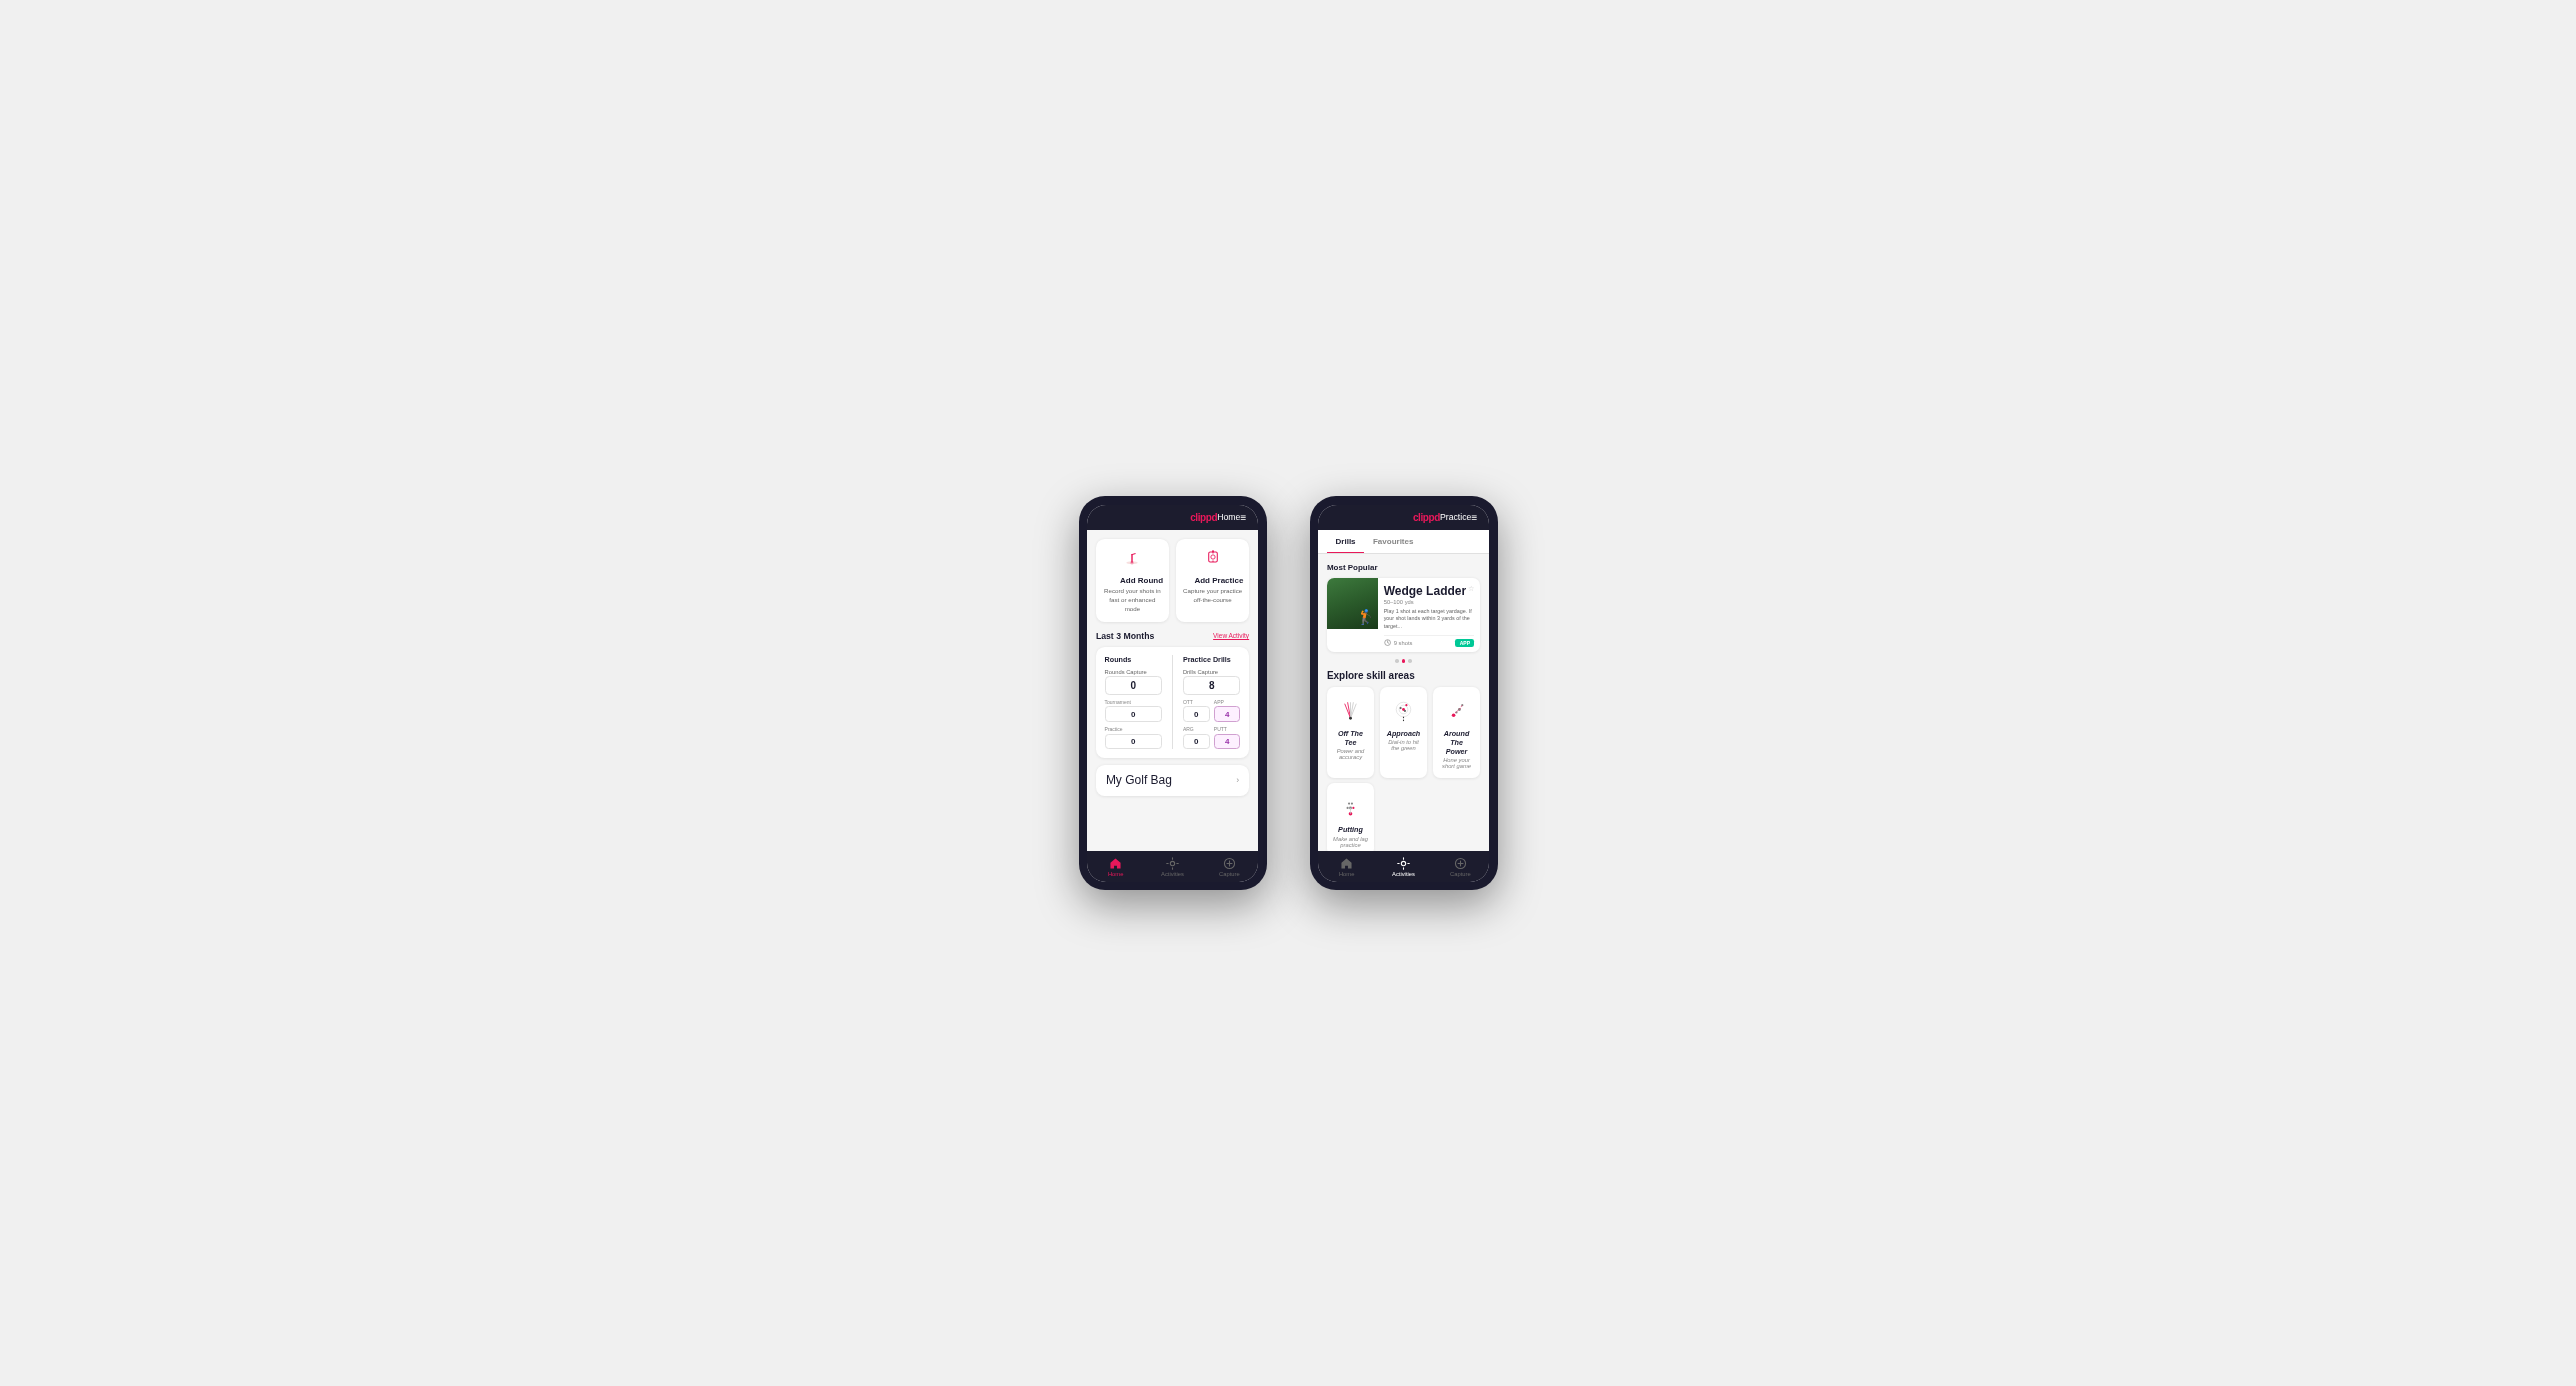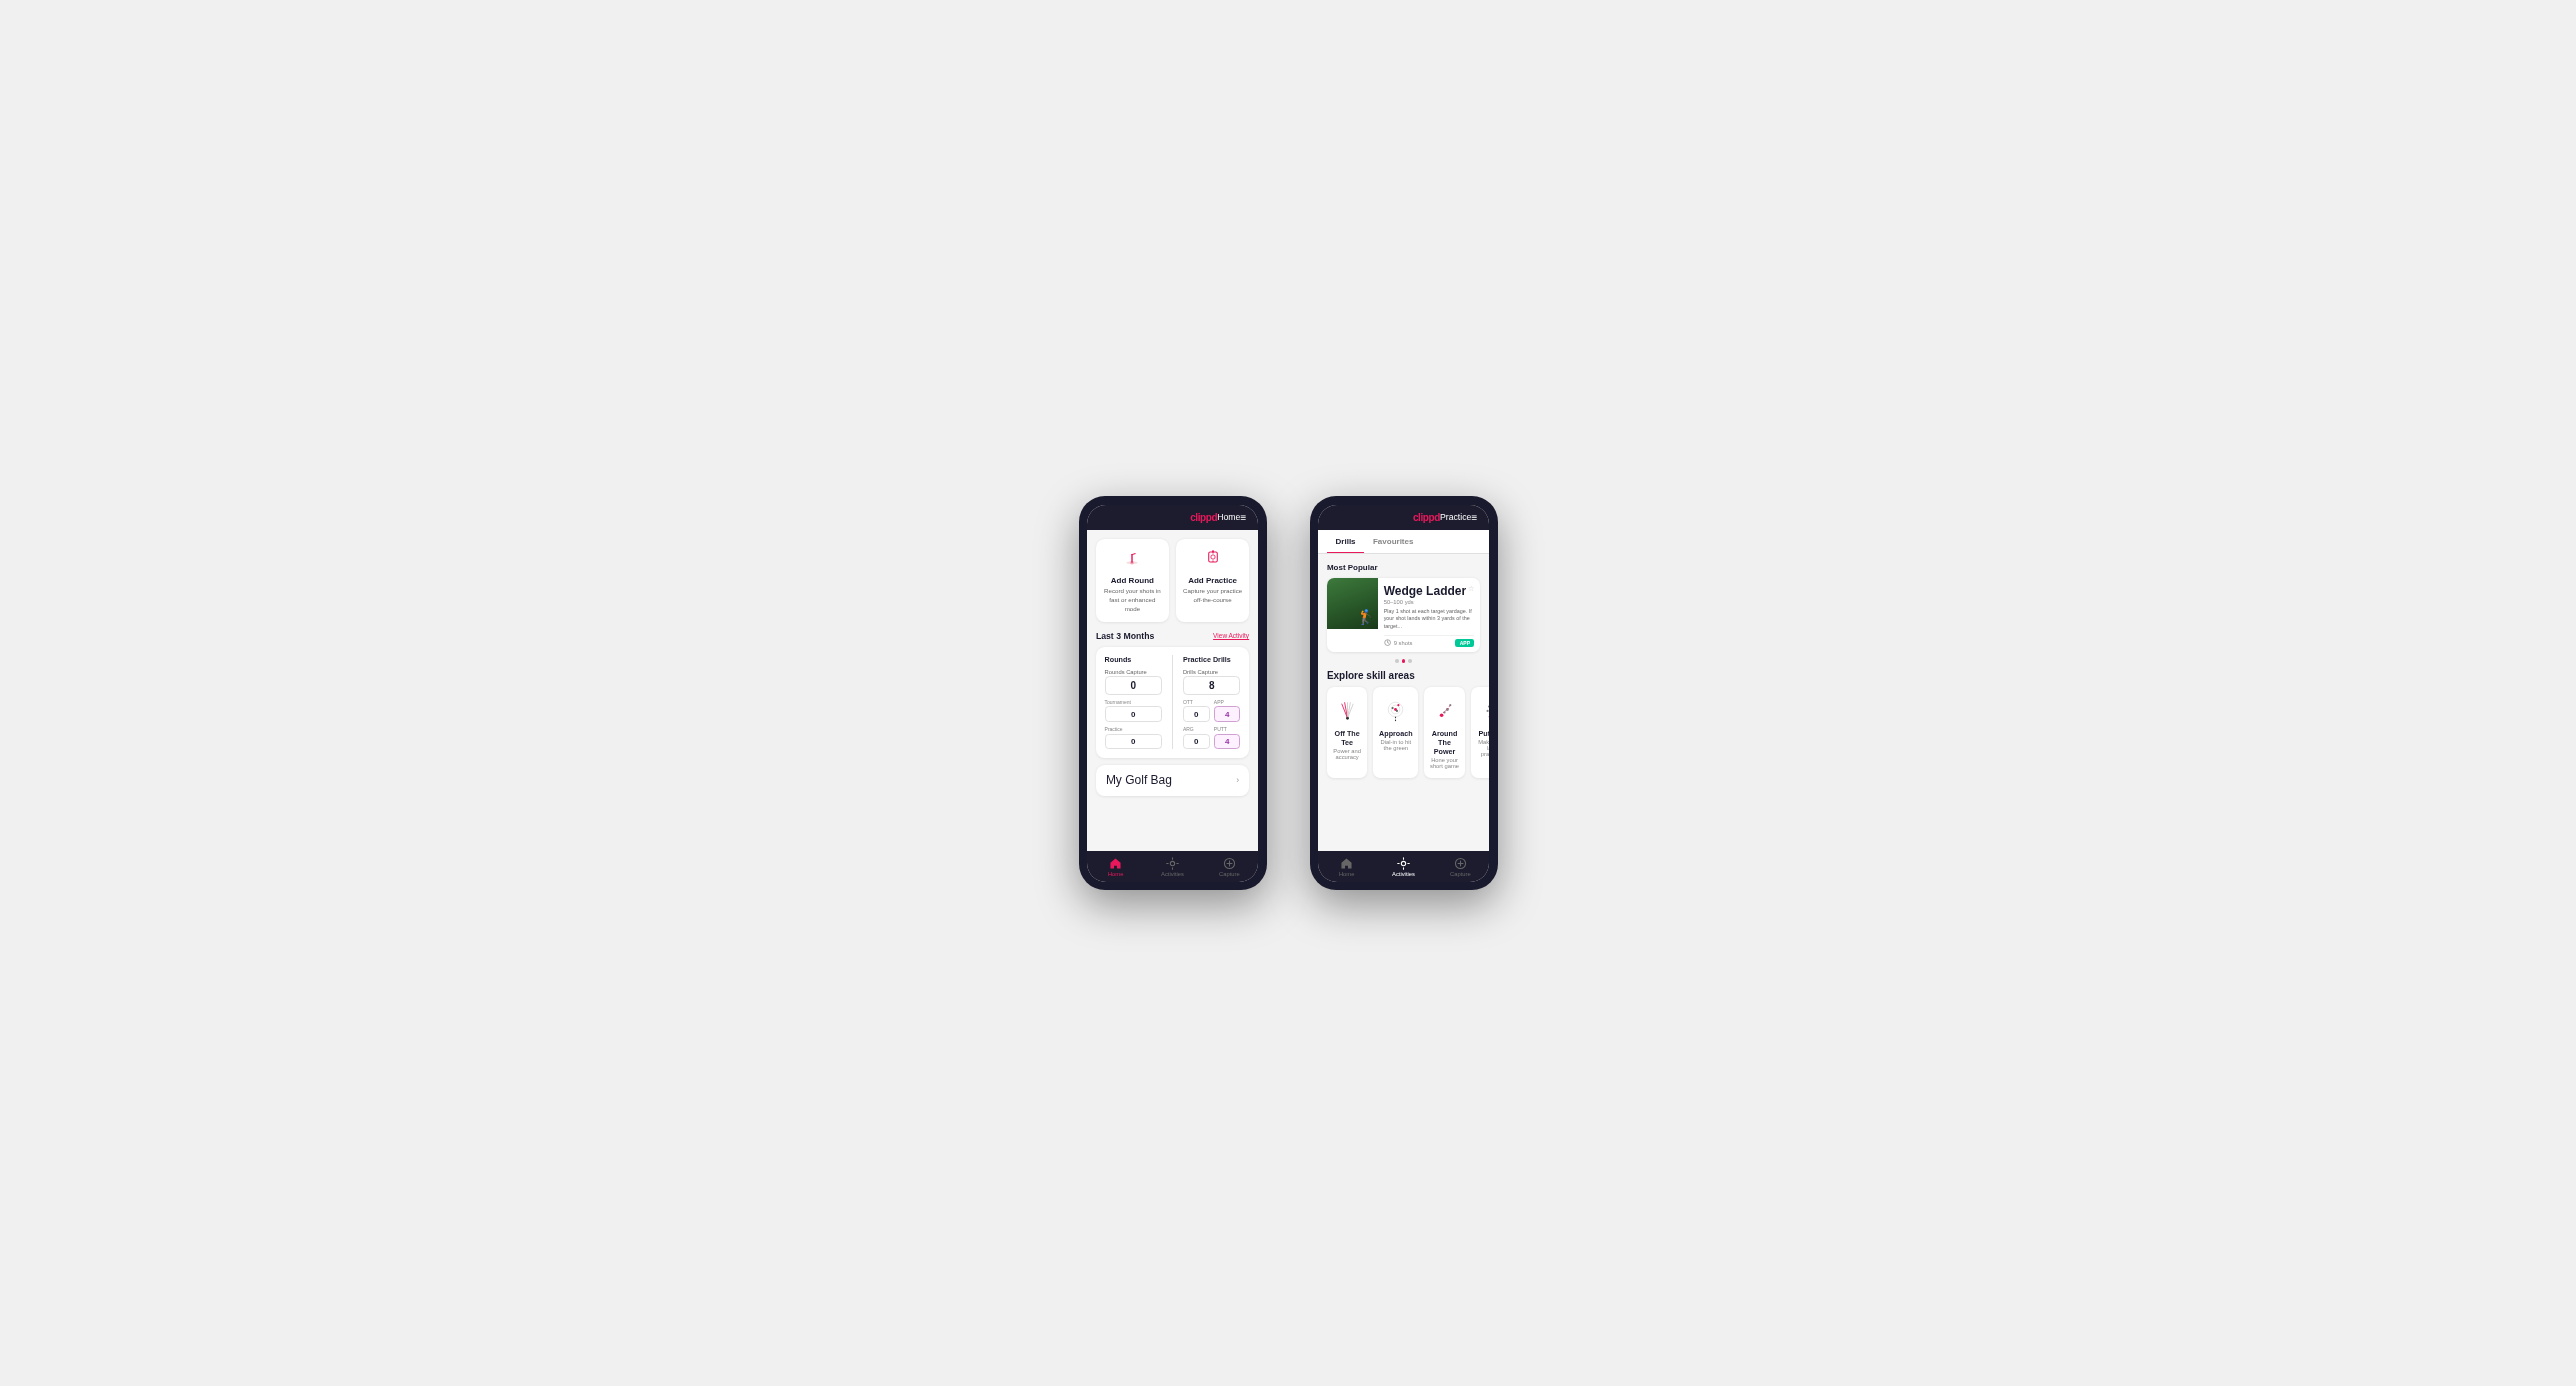--- a/index.html
+++ b/index.html
@@ -88,20 +88,21 @@
       font-size: 16px;
       margin-bottom: 4.3px;
       color: #e8185a;
     }
 
     .action-card .card-title {
       font-size: 8px;
       font-weight: 700;
       color: #1a1a2e;
       margin-bottom: 2.9px;
+      text-align: right;
     }
 
     .action-card .card-desc {
       font-size: 6.2px;
       color: #666;
       line-height: 1.4;
     }
 
     .section-header {
       display: flex;
@@ -411,22 +412,23 @@
 
     .explore-title {
       font-size: 10px;
       font-weight: 700;
       color: #1a1a2e;
       margin-bottom: 5.8px;
     }
 
     .skill-grid {
       display: grid;
-      grid-template-columns: 1fr 1fr 1fr 1fr;
+      grid-template-columns: 1fr 1fr 1fr;
       gap: 5.8px;
+      font-style: italic;
     }
 
     .skill-card {
       background: #fff;
       border-radius: 7.2px;
       padding: 8.7px 5.8px;
       text-align: center;
       box-shadow: 0 0.7px 2.9px rgba(0,0,0,0.08);
     }
 

